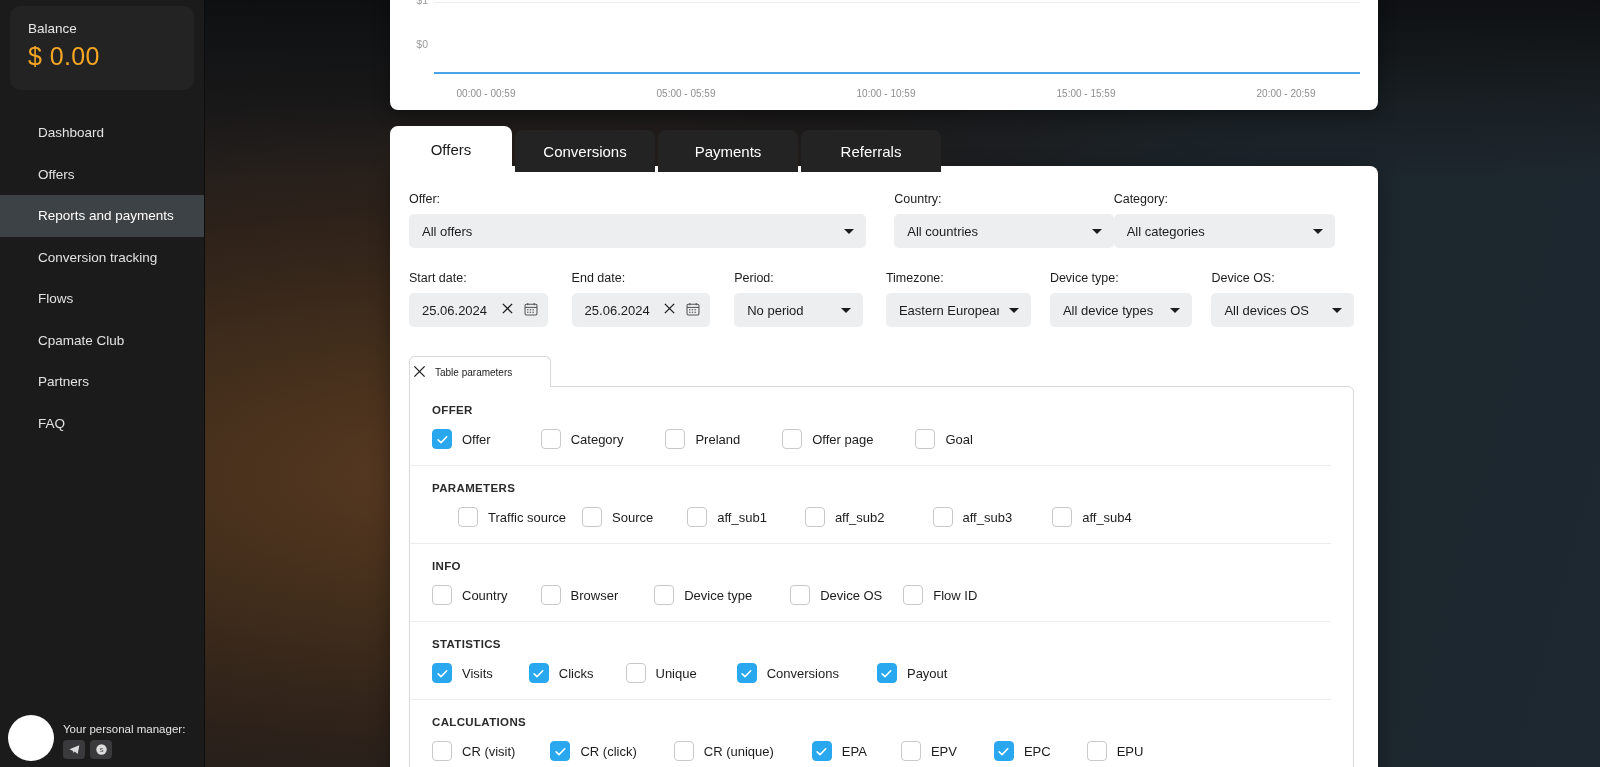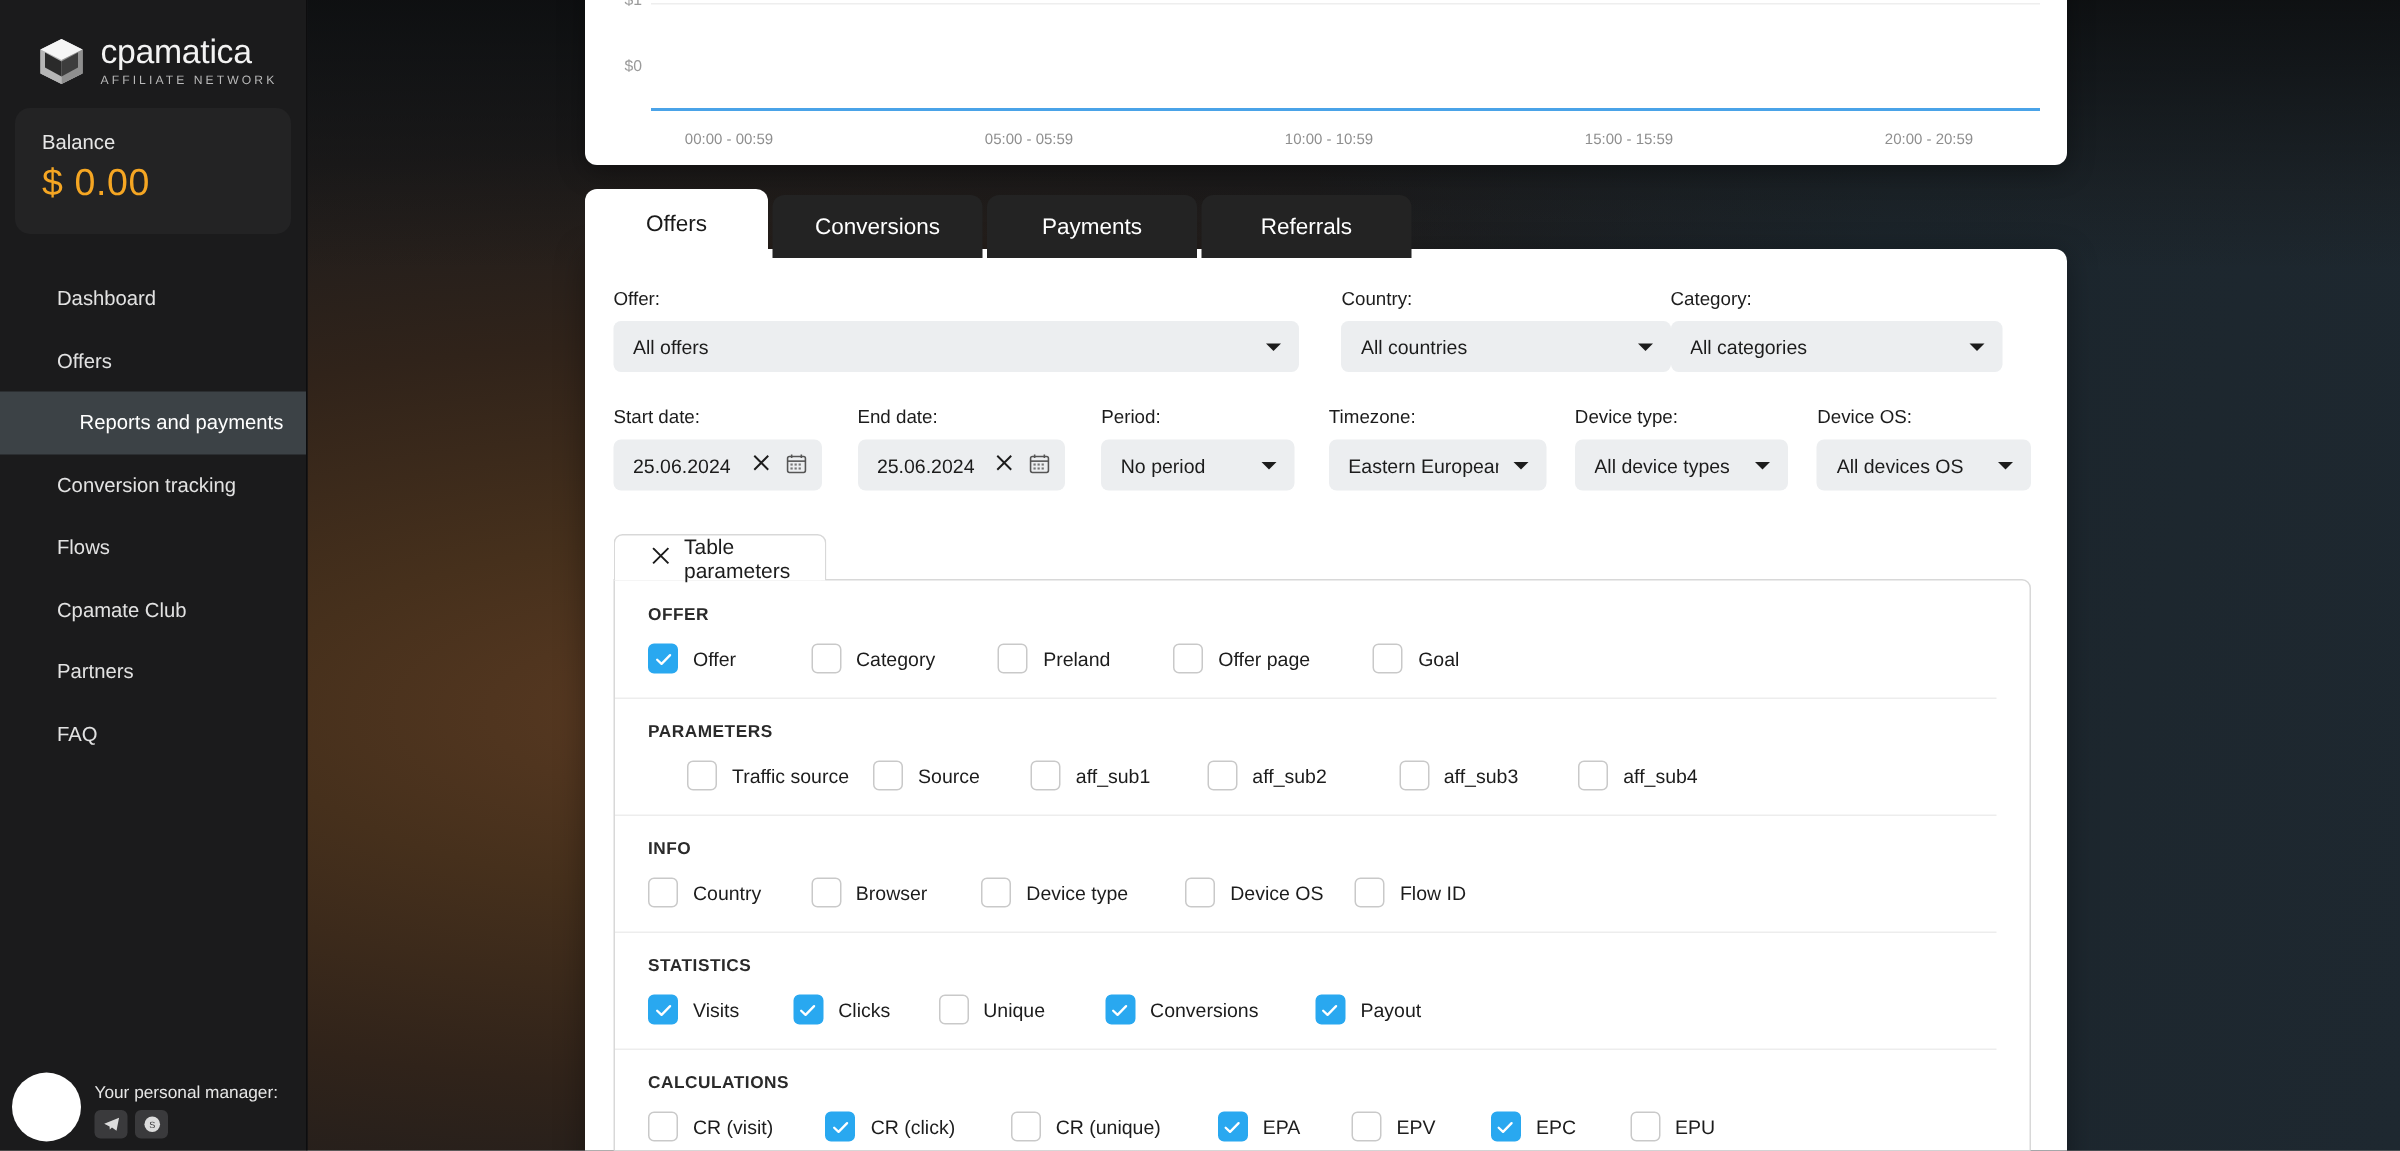--- a/index.html
+++ b/index.html
@@ -65,21 +65,20 @@
     height: 41.5px;
     display: flex; align-items: center;
     padding-left: 38px;
     color: #e2e2e2;
     font-size: 13.5px;
     cursor: pointer;
   }
   .nav-item.active {
     background: #3c4246;
     color: #ffffff;
-    justify-content: center;
   }
 
   .manager {
     position: absolute; bottom: 0; left: 0; width: 205px;
     padding: 0 0 6px 0;
     display: flex; align-items: flex-end; gap: 9px;
   }
   .manager-avatar {
     width: 46px; height: 46px; border-radius: 50%;
     background: #ffffff; margin-left: 8px; flex: 0 0 46px;
@@ -172,22 +171,22 @@
   .icon-cal { cursor: pointer; flex: 0 0 auto; }
 
   
   .tp-wrap { margin: 29px 24px 0 19px; position: relative; }
   .tp-tab {
     height: 31px; width: 142px;
     border: 1px solid #d8d8d8; border-bottom: none;
     border-radius: 6px 6px 0 0;
     background: #fff;
     display: flex; align-items: center; gap: 9px;
-    padding-left: 24px;
-    font-size: 14px; color: #1c1c1c;
+    padding-left: 3px;
+    font-size: 10px; color: #1c1c1c;
     position: relative; z-index: 3;
     cursor: pointer;
   }
   .tp-body {
     border: 1px solid #d8d8d8;
     border-radius: 0 6px 6px 6px;
     margin-top: -1px;
     padding: 17px 0 0 0;
     background: #fff;
     position: relative; z-index: 2;
@@ -211,36 +210,20 @@
 </style>
 </head>
 <body>
 
 <div class="bg-base"></div>
 <div class="bg-right"></div>
 <div class="bg-topdark"></div>
 
 <aside class="sidebar">
 
-  <div class="logo">
-    <span class="logo-mark">
-      <svg viewBox="0 0 34 34" width="34" height="34">
-        <polygon points="17,2 31,9 31,25 17,32 3,25 3,9" fill="#d9d9d9"></polygon>
-        <polygon points="17,2 31,9 17,16 3,9" fill="#f5f5f5"></polygon>
-        <polygon points="3,9 17,16 17,32 3,25" fill="#b5b5b5"></polygon>
-        <polygon points="17,16 31,9 31,25 17,32" fill="#8f8f8f"></polygon>
-        <polygon points="6,11 17,17 17,27 6,21" fill="#2a2a2a"></polygon>
-        <polygon points="17,17 28,11 28,21 17,27" fill="#3d3d3d"></polygon>
-      </svg>
-    </span>
-    <span class="logo-text">
-      <span class="logo-name">cpamatica</span>
-      <span class="logo-sub">AFFILIATE NETWORK</span>
-    </span>
-  </div>
 
   <div class="balance-card">
     <div class="balance-label">Balance</div>
     <div class="balance-value">$ 0.00</div>
   </div>
 
   <nav class="nav">
       <div class="nav-item">
         <span>Dashboard</span>
       </div>

